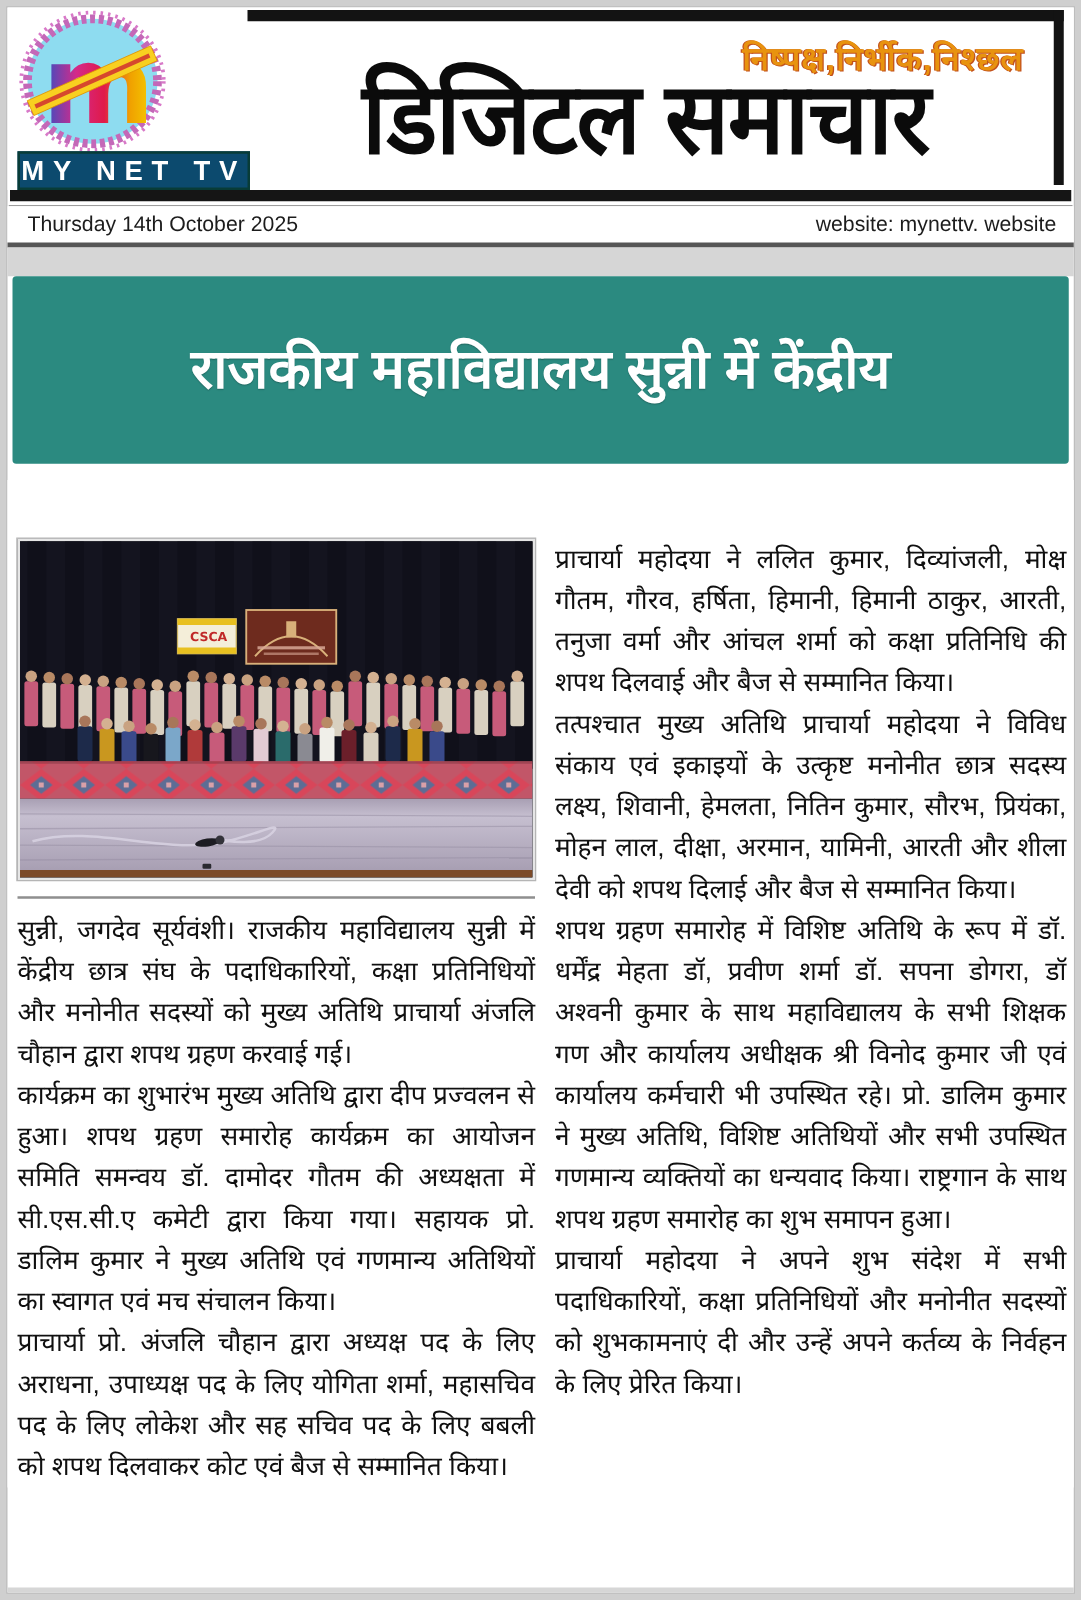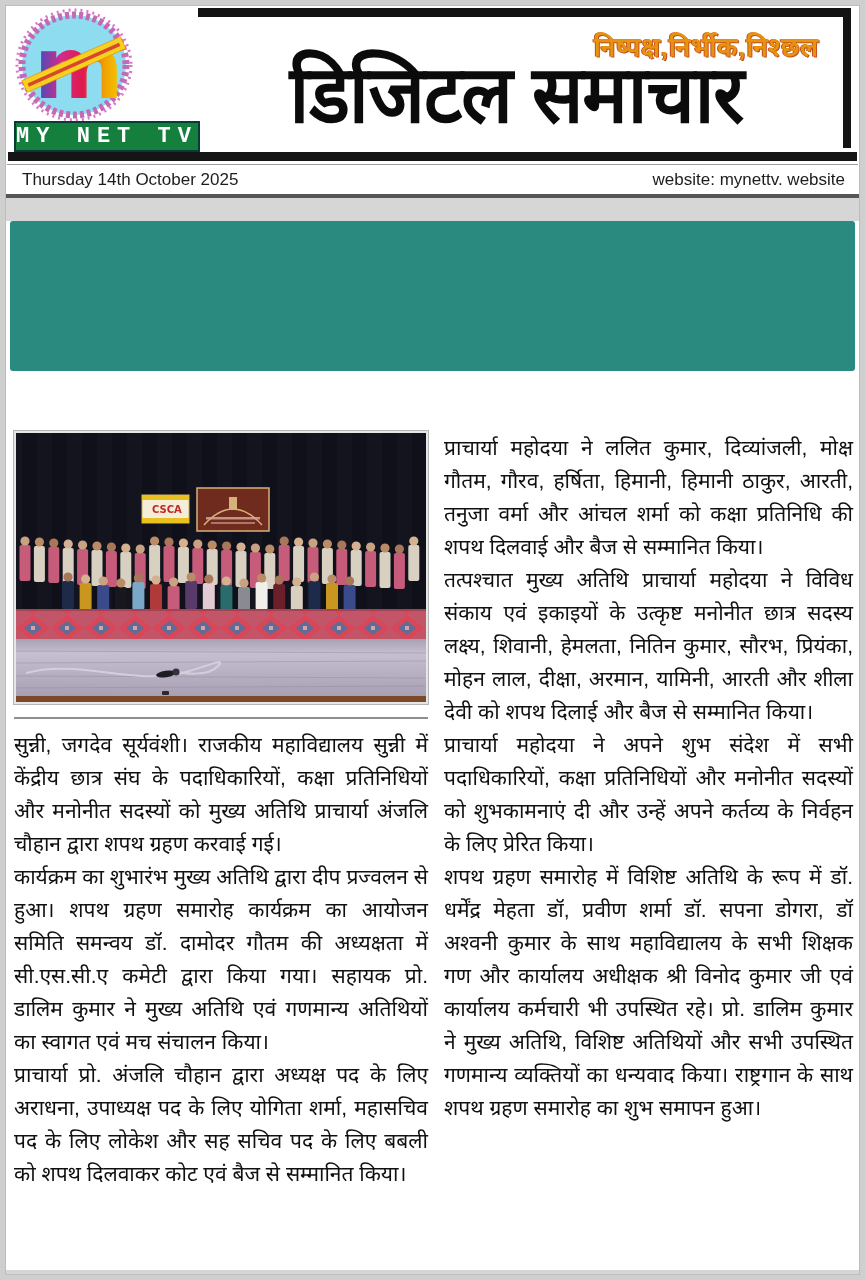--- a/index.html
+++ b/index.html
@@ -113,38 +113,39 @@
           </linearGradient>
         </defs>
         <ellipse cx="62" cy="57" rx="57" ry="55" fill="none" stroke="#d879c8" stroke-width="3" stroke-dasharray="2 4"></ellipse>
         <ellipse cx="62" cy="57" rx="52" ry="50" fill="#8edcf0" stroke="#c468b8" stroke-width="7" stroke-dasharray="4 3"></ellipse>
         <text x="22" y="90" font-size="86" font-weight="bold" font-family="'DejaVu Sans','Liberation Sans',sans-serif" fill="url(#mgrad)">m</text>
         <g transform="rotate(-24 62 57)">
           <rect x="8" y="50" width="108" height="13" fill="#f8d020" stroke="#e09000" stroke-width="0.6"></rect>
           <rect x="12" y="55" width="100" height="3.5" fill="#d03030" opacity="0.85"></rect>
         </g>
       </svg>
-      <div class="logo-badge" style="background:#15803d;font-family:Liberation Mono, monospace;">MY NET TV</div>
+      <div class="logo-badge" style="background:#0c4a6e;">MY NET TV</div>
     </div>
 
     <div class="np-title">डिजिटल समाचार</div>
     <div class="tagline" style="color:#e8930f;">निष्पक्ष,निर्भीक,निश्छल</div>
   </div>
 
   <div class="bar-thick"></div>
   <div class="bar-gap"></div>
 
   <div class="dateline">
     <span class="date-text">Thursday 14th October 2025</span>
     <span class="website-text">website: mynettv. website</span>
   </div>
 
   <div class="gray-band"></div>
 
   <div class="headline-box">
+    <div class="hl-line">राजकीय महाविद्यालय सुन्नी में केंद्रीय</div>
   </div>
 
   <div class="spacer-12"></div>
 
   <div class="article">
 
     <div class="col">
       <div class="photo-frame">
         <svg width="410" height="269" viewBox="0 0 410 269" preserveAspectRatio="none">
             <defs>
@@ -290,20 +291,20 @@
       </div>
       <hr class="photo-rule">
       <p>सुन्नी, जगदेव सूर्यवंशी। राजकीय महाविद्यालय सुन्नी में केंद्रीय छात्र संघ के पदाधिकारियों, कक्षा प्रतिनिधियों और मनोनीत सदस्यों को मुख्य अतिथि प्राचार्या अंजलि चौहान द्वारा शपथ ग्रहण करवाई गई।</p>
       <p>कार्यक्रम का शुभारंभ मुख्य अतिथि द्वारा दीप प्रज्वलन से हुआ। शपथ ग्रहण समारोह कार्यक्रम का आयोजन समिति समन्वय डॉ. दामोदर गौतम की अध्यक्षता में सी.एस.सी.ए कमेटी द्वारा किया गया। सहायक प्रो. डालिम कुमार ने मुख्य अतिथि एवं गणमान्य अतिथियों का स्वागत एवं मच संचालन किया।</p>
       <p>प्राचार्या प्रो. अंजलि चौहान द्वारा अध्यक्ष पद के लिए अराधना, उपाध्यक्ष पद के लिए योगिता शर्मा, महासचिव पद के लिए लोकेश और सह सचिव पद के लिए बबली को शपथ दिलवाकर कोट एवं बैज से सम्मानित किया।</p>
     </div>
 
     <div class="col">
       <p>प्राचार्या महोदया ने ललित कुमार, दिव्यांजली, मोक्ष गौतम, गौरव, हर्षिता, हिमानी, हिमानी ठाकुर, आरती, तनुजा वर्मा और आंचल शर्मा को कक्षा प्रतिनिधि की शपथ दिलवाई और बैज से सम्मानित किया।</p>
       <p>तत्पश्चात मुख्य अतिथि प्राचार्या महोदया ने विविध संकाय एवं इकाइयों के उत्कृष्ट मनोनीत छात्र सदस्य लक्ष्य, शिवानी, हेमलता, नितिन कुमार, सौरभ, प्रियंका, मोहन लाल, दीक्षा, अरमान, यामिनी, आरती और शीला देवी को शपथ दिलाई और बैज से सम्मानित किया।</p>
+      <p>शपथ ग्रहण समारोह में विशिष्ट अतिथि के रूप में डॉ. धर्मेंद्र मेहता डॉ, प्रवीण शर्मा डॉ. सपना डोगरा, डॉ अश्वनी कुमार के साथ महाविद्यालय के सभी शिक्षक गण और कार्यालय अधीक्षक श्री विनोद कुमार जी एवं कार्यालय कर्मचारी भी उपस्थित रहे। प्रो. डालिम कुमार ने मुख्य अतिथि, विशिष्ट अतिथियों और सभी उपस्थित गणमान्य व्यक्तियों का धन्यवाद किया। राष्ट्रगान के साथ शपथ ग्रहण समारोह का शुभ समापन हुआ।</p>
       <p>प्राचार्या महोदया ने अपने शुभ संदेश में सभी पदाधिकारियों, कक्षा प्रतिनिधियों और मनोनीत सदस्यों को शुभकामनाएं दी और उन्हें अपने कर्तव्य के निर्वहन के लिए प्रेरित किया।</p>
-      <p>शपथ ग्रहण समारोह में विशिष्ट अतिथि के रूप में डॉ. धर्मेंद्र मेहता डॉ, प्रवीण शर्मा डॉ. सपना डोगरा, डॉ अश्वनी कुमार के साथ महाविद्यालय के सभी शिक्षक गण और कार्यालय अधीक्षक श्री विनोद कुमार जी एवं कार्यालय कर्मचारी भी उपस्थित रहे। प्रो. डालिम कुमार ने मुख्य अतिथि, विशिष्ट अतिथियों और सभी उपस्थित गणमान्य व्यक्तियों का धन्यवाद किया। राष्ट्रगान के साथ शपथ ग्रहण समारोह का शुभ समापन हुआ।</p>
     </div>
 
   </div>
 
   <div class="page-bottom-strip"></div>
 </div>
 
 </body></html>

